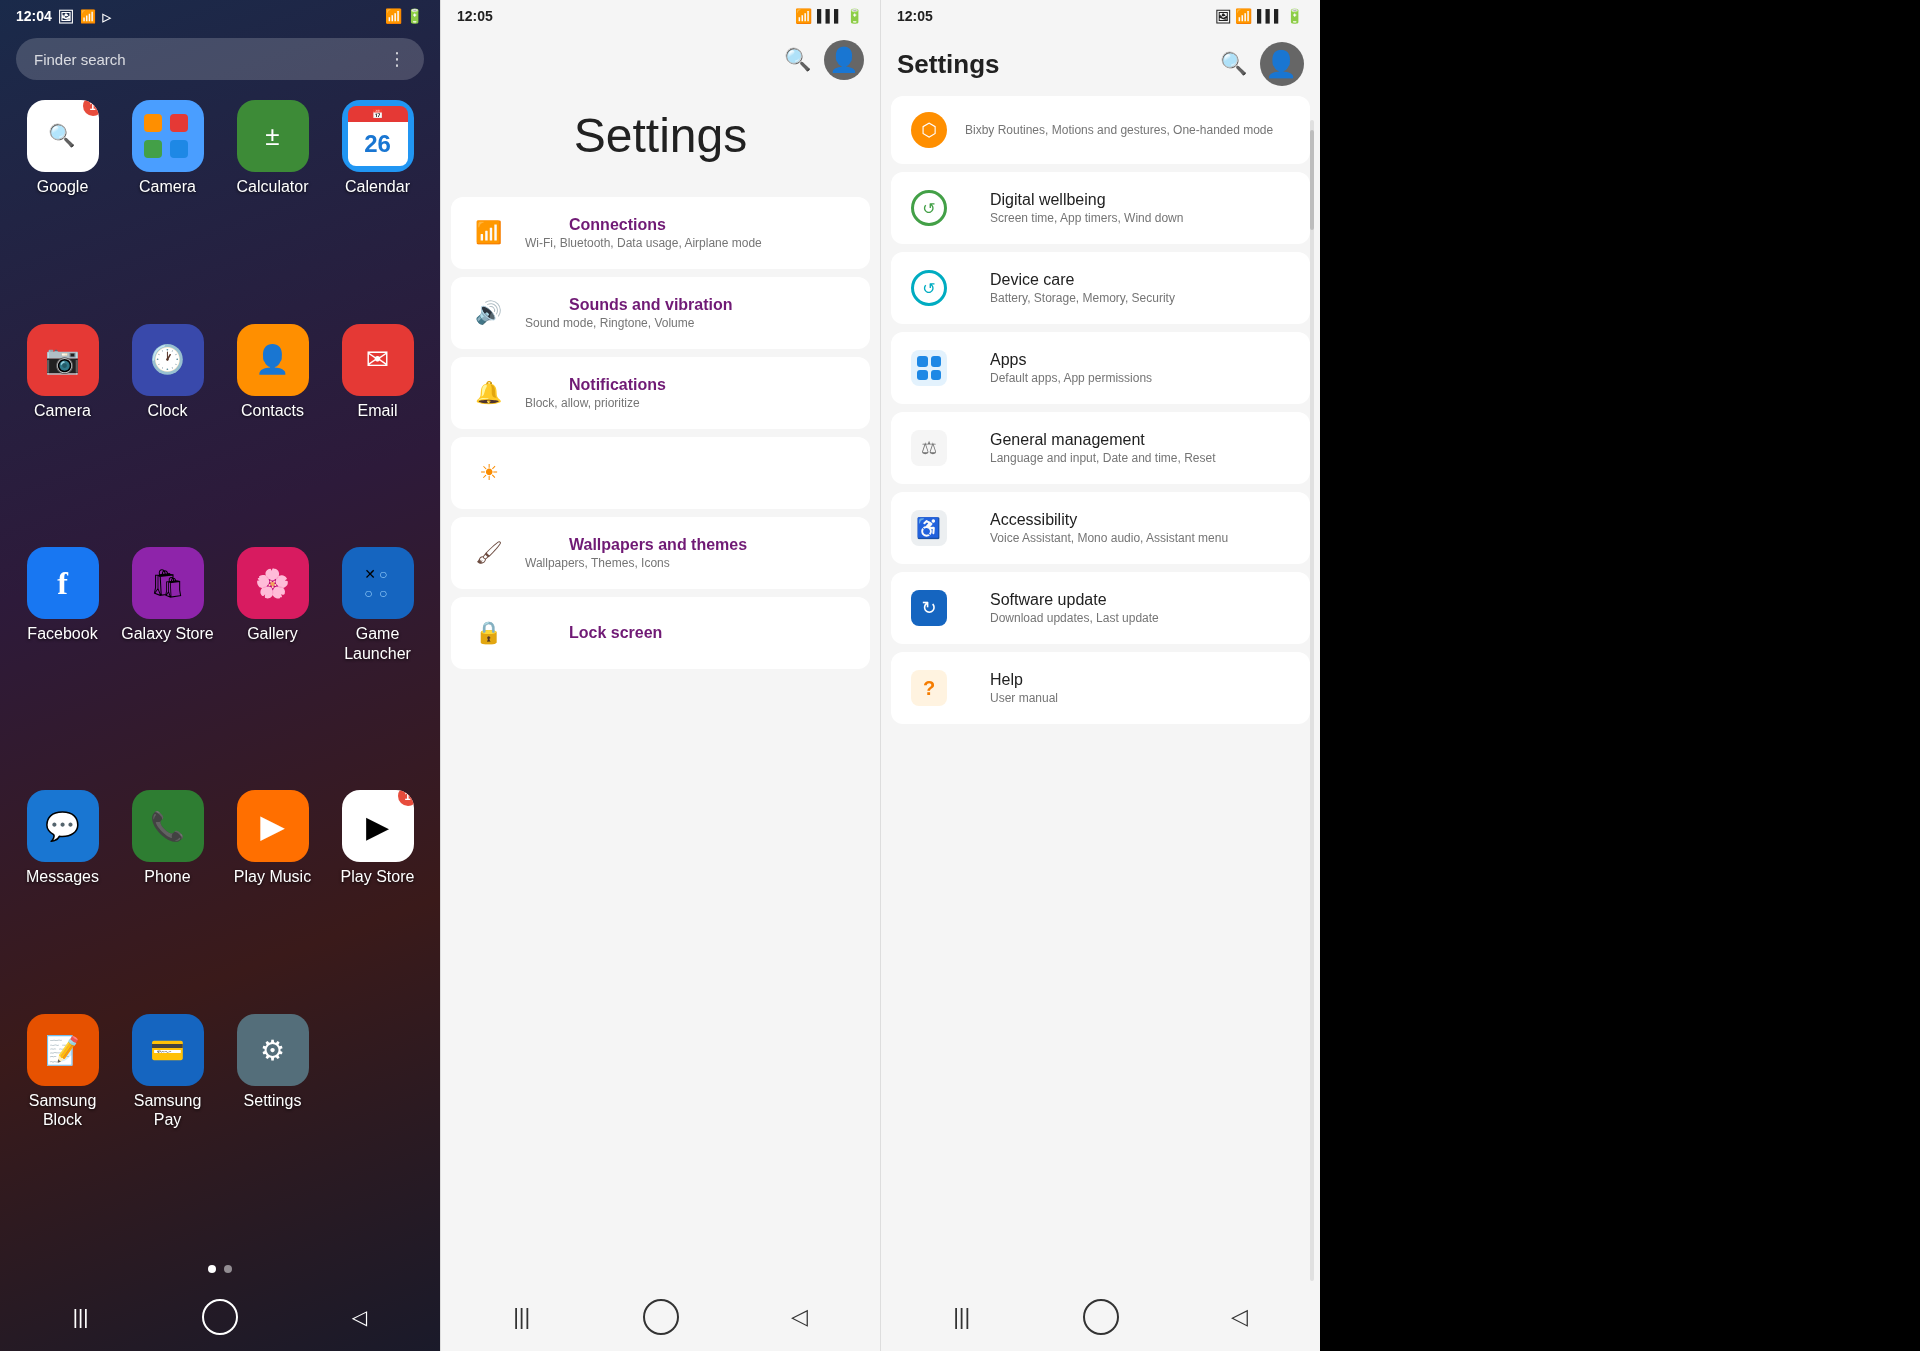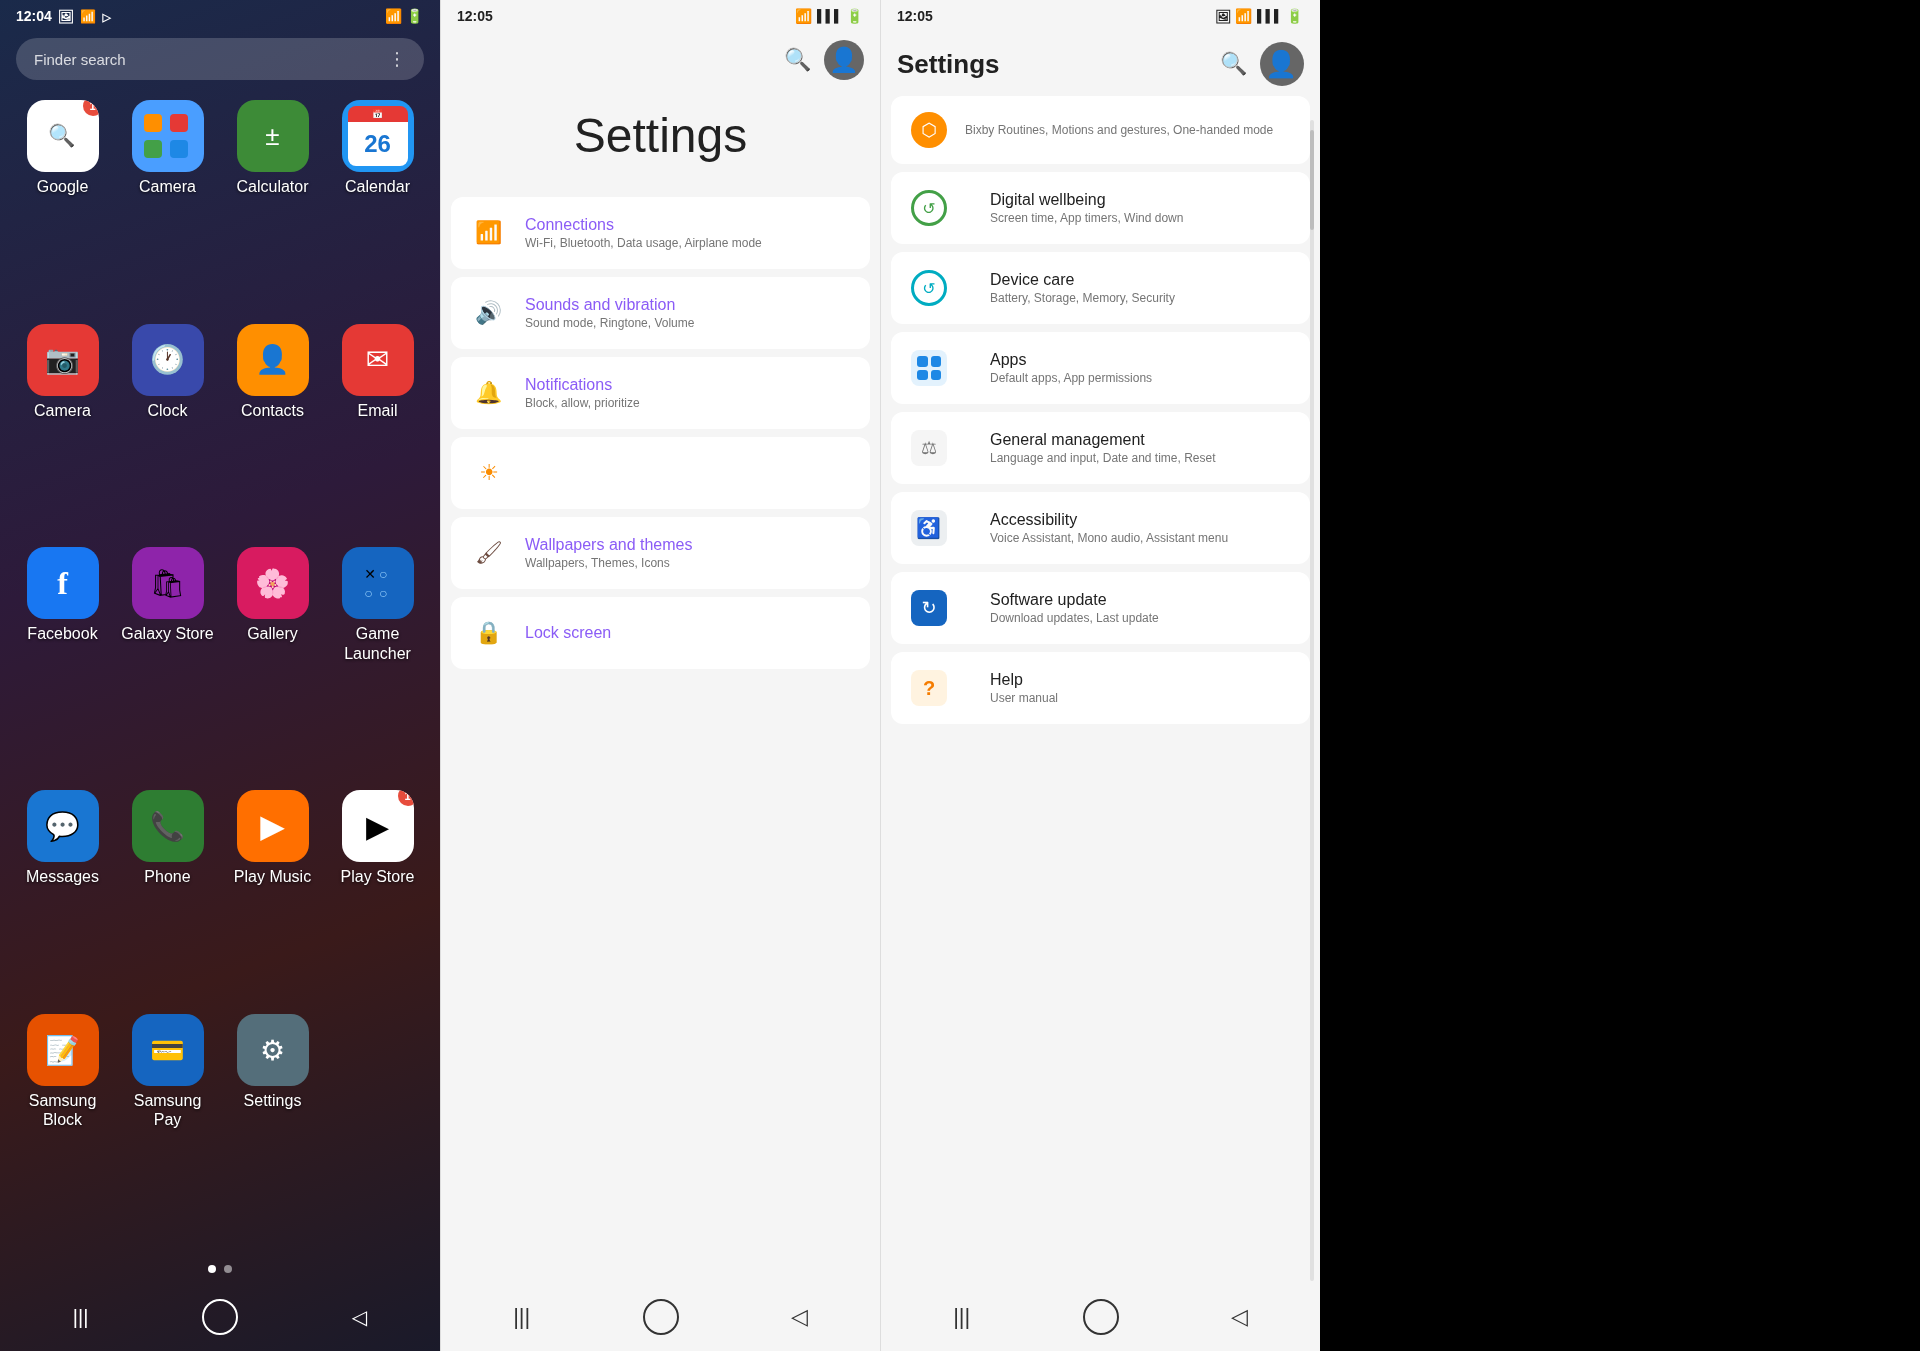--- a/index.html
+++ b/index.html
@@ -192,21 +192,21 @@
       width: 40px;
       height: 40px;
       display: flex;
       align-items: center;
       justify-content: center;
       font-size: 20px;
       flex-shrink: 0;
     }
 
     .settings-item-text { flex: 1; }
-    .settings-item-title { font-size: 16px; font-weight: 400; color: #8b5cf6; }
+    .settings-item-title { font-size: 16px; font-weight: 700; color: #701a75; margin-left: 44px; }
     .settings-item-subtitle { font-size: 12px; color: #757575; margin-top: 2px; }
 
     .settings-nav-bar {
       display: flex;
       justify-content: space-around;
       align-items: center;
       padding: 16px;
       color: #333;
       font-size: 22px;
       margin-top: auto;

